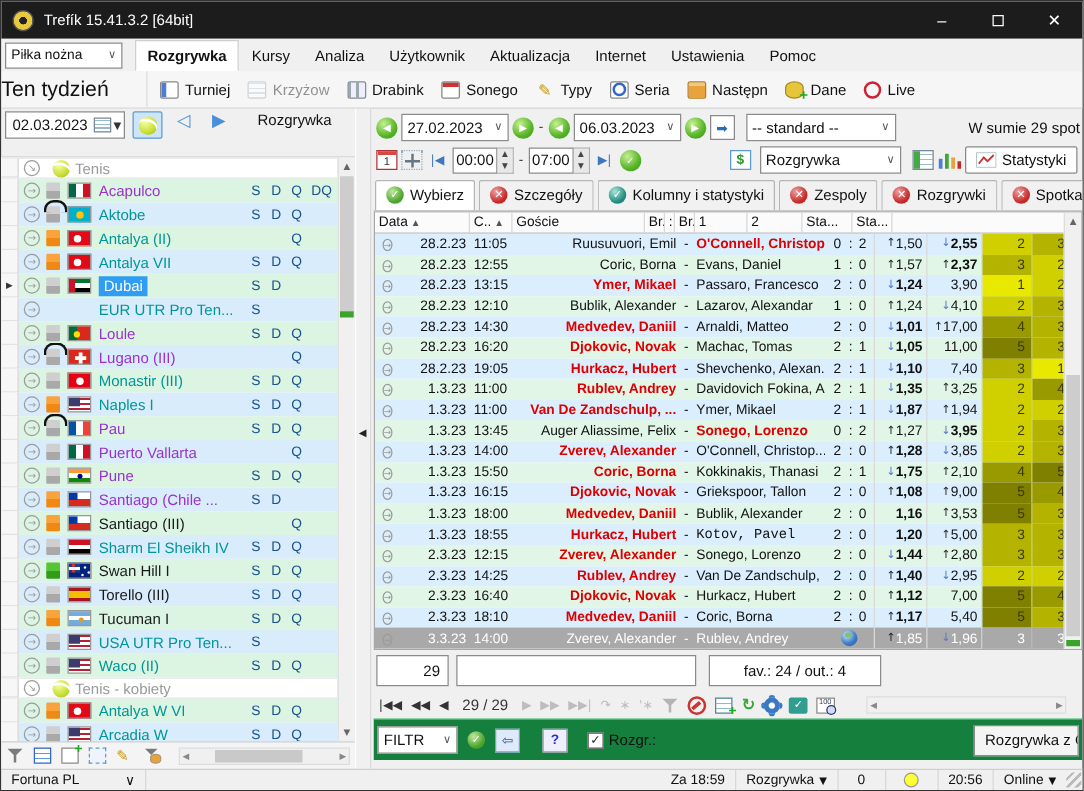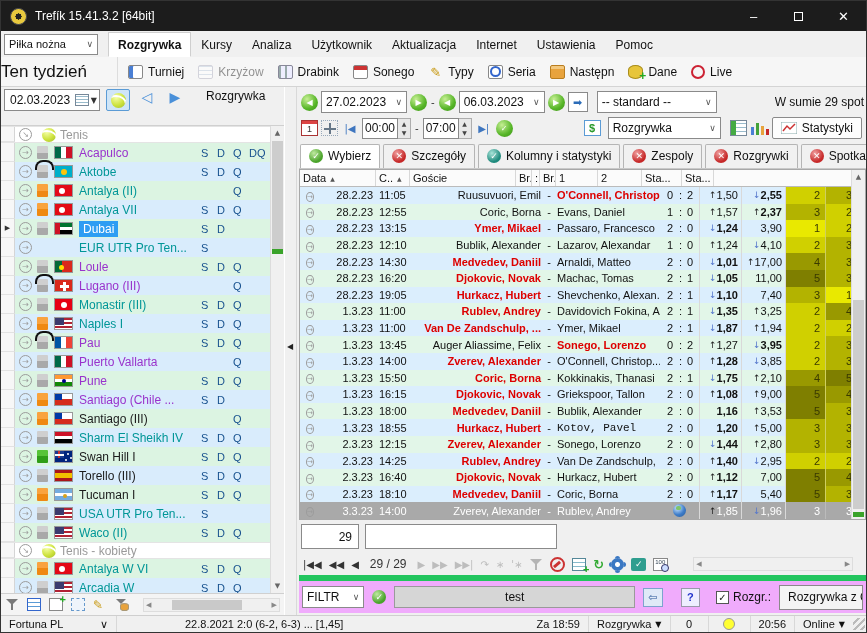--- a/index.html
+++ b/index.html
@@ -180,21 +180,21 @@
 .ic-stop{width:15px;height:15px;border:2px solid #c33;border-radius:50%;position:relative}
 .ic-stop::after{content:"";position:absolute;left:1px;top:4px;width:8px;height:3px;background:#c33;transform:rotate(-40deg)}
 .ic-tbladd{width:14px;height:13px;background:repeating-linear-gradient(0deg,#fff 0 3px,#8bc 3px 4px);border:1px solid #589;position:relative}
 .ic-tbladd::after{content:"+";position:absolute;right:-4px;bottom:-5px;color:#2a2;font-weight:bold;font-size:11px}
 .ic-refresh{color:#3a3;font-size:13px;font-weight:bold}
 .ic-gear{width:13px;height:13px;border-radius:50%;background:radial-gradient(circle,#fff 0 2px,#3b78c3 3px);box-shadow:0 -6px 0 -4px #3b78c3,0 6px 0 -4px #3b78c3,-6px 0 0 -4px #3b78c3,6px 0 0 -4px #3b78c3}
 .ic-checksq{width:15px;height:13px;background:#2f9e8f;color:#fff;font-size:9px;display:flex;align-items:center;justify-content:center;border-radius:2px}
 .ic-lupa{width:15px;height:13px;background:#fff;border:1px solid #888;font-size:6px;color:#345;position:relative;padding-left:1px}
 .ic-lupa::after{content:"";position:absolute;right:-2px;bottom:-2px;width:6px;height:6px;border:1px solid #336;border-radius:50%;background:#cdf}
 
-.rp-filter{height:31px;display:flex;align-items:center;gap:8px;flex:none;background:#f0abfc;border-top:6px solid #22c55e;padding:16px 3px}
+.rp-filter{height:31px;display:flex;align-items:center;gap:8px;flex:none;background:#15803d;border-top:1px solid #22c55e;padding:16px 3px}
 .filtr-combo{width:64px;height:22px;font-size:12px}
 .test-input{width:248px;height:22px;background:#d6d6d6;border:1px solid #9a9a9a;display:flex;align-items:center;justify-content:center;font-size:12px}
 .bbtn{width:20px;height:19px;background:#dfe9f7;border:1px solid #7da2ce;color:#2b5797;display:flex;align-items:center;justify-content:center;font-size:11px}
 .qbtn{width:20px;height:19px;background:#eef;border:1px solid #99a;color:#23c;font-weight:bold;display:flex;align-items:center;justify-content:center}
 .chkwrap{display:flex;align-items:center;gap:4px;margin-left:8px;font-size:12px}
 .chk{width:13px;height:13px;background:#fff;border:1px solid #555;font-size:10px;line-height:11px;text-align:center;color:#222}
 .rbtn{margin-left:auto;height:25px;border:1px solid #8a8a8a;background:#f4f4f4;display:flex;align-items:center;padding:0 8px;font-size:12px;white-space:nowrap;overflow:hidden;width:84px;flex:none}
 
 .statusbar{position:absolute;left:0;right:0;bottom:0;height:17px;background:#f0f0f0;border-top:1px solid #cfcfcf;display:flex;align-items:center;font-size:11px}
 .sb-seg{padding:0 8px;border-right:1px solid #d8d8d8;height:100%;display:flex;align-items:center;gap:4px;white-space:nowrap}
@@ -1160,20 +1160,21 @@
         <div class="vscroll">
           <span class="sbtn g">▲</span>
           <div class="thumb" style="top:130px;bottom:10px"></div>
           <div class="gmark" style="bottom:2px"></div>
         </div>
       </div>
 
       <div class="rp-boxes">
         <div class="box box1">29</div>
         <div class="box box2"></div>
+        <div class="box box3">fav.: 24 / out.: 4</div>
       </div>
 
       <div class="rp-nav">
         <span class="nav-g g">|◀◀</span>
         <span class="nav-g g">◀◀</span>
         <span class="nav-g g">◀</span>
         <span class="nav-pos">29 / 29</span>
         <span class="nav-d g">▶</span>
         <span class="nav-d g">▶▶</span>
         <span class="nav-d g">▶▶|</span>
@@ -1192,38 +1193,36 @@
             <span class="g">▶</span>
           </div>
       </div>
 
       <div class="rp-filter">
         <div class="combo filtr-combo">
             <span>FILTR</span>
             <span class="chev g">∨</span>
           </div>
         <span class="dot dot-green g">✓</span>
-        <div class="test-input">test</div>
         <span class="bbtn g">⇦</span>
         <span class="qbtn" style="margin-left:10px">?</span>
         <div class="chkwrap">
           <span class="chk g">✓</span>
           <span>Rozgr.:</span>
         </div>
         <div class="rbtn">Rozgrywka z Okna</div>
       </div>
     </div>
   </div>
 
   <div class="statusbar">
     <div class="sb-seg sb-combo">
       <span>Fortuna PL</span>
       <span class="chev g">∨</span>
     </div>
-    <div class="sb-seg sb-result">22.8.2021 2:0 (6-2, 6-3) ... [1,45]</div>
     <div class="sb-spacer"></div>
     <div class="sb-seg">Za 18:59</div>
     <div class="sb-seg">
         <span>Rozgrywka</span>
         <span class="sb-chev g">▼</span>
       </div>
     <div class="sb-seg" style="width:38px;justify-content:center">0</div>
     <div class="sb-seg" style="width:42px;justify-content:center">
         <span class="yellow-dot"></span>
       </div>

